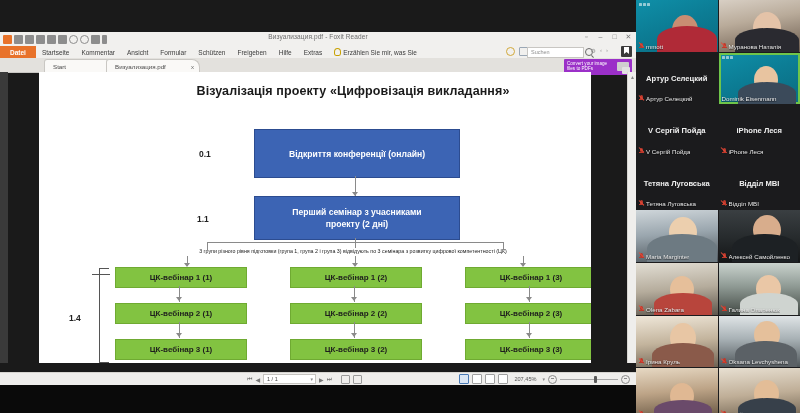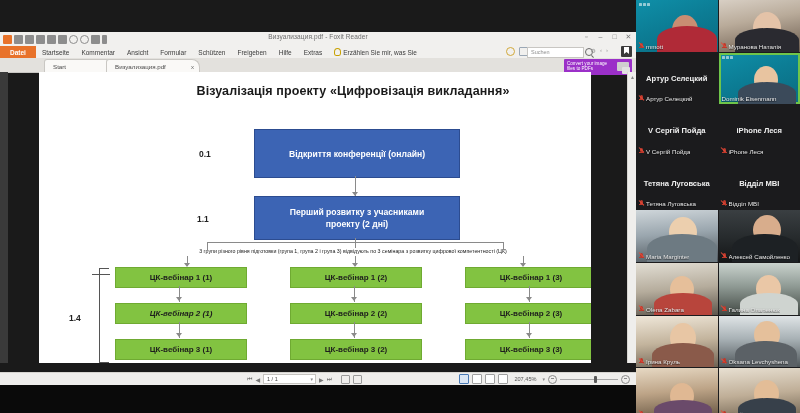--- a/index.html
+++ b/index.html
@@ -212,21 +212,21 @@
         <div class="num-label" style="left:152px;top:77px;">0.1</div>
         <div class="bluebox" style="left:207px;top:57px;width:204px;height:47px;">
           <div>Відкриття конференції (онлайн)</div>
         </div>
 
         <div class="conn" style="left:308px;top:104px;width:1px;height:20px;"></div>
         <div class="arrowdn" style="left:305px;top:120px;"></div>
 
         <div class="num-label" style="left:150px;top:142px;">1.1</div>
         <div class="bluebox" style="left:207px;top:124px;width:204px;height:42px;">
-          <div>Перший розвитку з учасниками</div>
+          <div>Перший семінар з учасниками</div>
           <div>проекту (2 дні)</div>
         </div>
 
         <div class="conn" style="left:308px;top:166px;width:1px;height:10px;"></div>
         <div class="conn" style="left:160px;top:170px;width:297px;height:1px;"></div>
         <div class="conn" style="left:160px;top:170px;width:1px;height:8px;"></div>
         <div class="conn" style="left:456px;top:170px;width:1px;height:8px;"></div>
 
         <div class="grouptext">3 групи різного рівня підготовки (група 1, група 2 і група 3)  відвідують по 3 семінара з розвитку цифрової компетентності (ЦК)</div>
 
@@ -239,21 +239,21 @@
 
         <div class="num-label" style="left:22px;top:241px;">1.4</div>
         <div class="conn" style="left:52px;top:196px;width:1px;height:95px;background:#555;"></div>
         <div class="conn" style="left:52px;top:196px;width:10px;height:1px;background:#555;"></div>
         <div class="conn" style="left:52px;top:290px;width:10px;height:1px;background:#555;"></div>
         <div class="conn" style="left:45px;top:202px;width:18px;height:1px;background:#555;"></div>
 
         <div class="greenbox" style="left:68px;top:195px;width:130px;height:19px;">ЦК-вебінар 1 (1)</div>
         <div class="conn" style="left:132px;top:214px;width:1px;height:16px;"></div>
         <div class="arrowdn" style="left:129px;top:225px;"></div>
-        <div class="greenbox" style="left:68px;top:231px;width:130px;height:19px;font-style:italic;">ЦК-вебінар 2 (1)</div>
+        <div class="greenbox" style="left:68px;top:231px;width:130px;height:19px;">ЦК-вебінар 2 (1)</div>
         <div class="conn" style="left:132px;top:250px;width:1px;height:16px;"></div>
         <div class="arrowdn" style="left:129px;top:261px;"></div>
         <div class="greenbox" style="left:68px;top:267px;width:130px;height:19px;">ЦК-вебінар 3 (1)</div>
 
         <div class="greenbox" style="left:243px;top:195px;width:130px;height:19px;">ЦК-вебінар 1 (2)</div>
         <div class="conn" style="left:307px;top:214px;width:1px;height:16px;"></div>
         <div class="arrowdn" style="left:304px;top:225px;"></div>
         <div class="greenbox" style="left:243px;top:231px;width:130px;height:19px;">ЦК-вебінар 2 (2)</div>
         <div class="conn" style="left:307px;top:250px;width:1px;height:16px;"></div>
         <div class="arrowdn" style="left:304px;top:261px;"></div>

